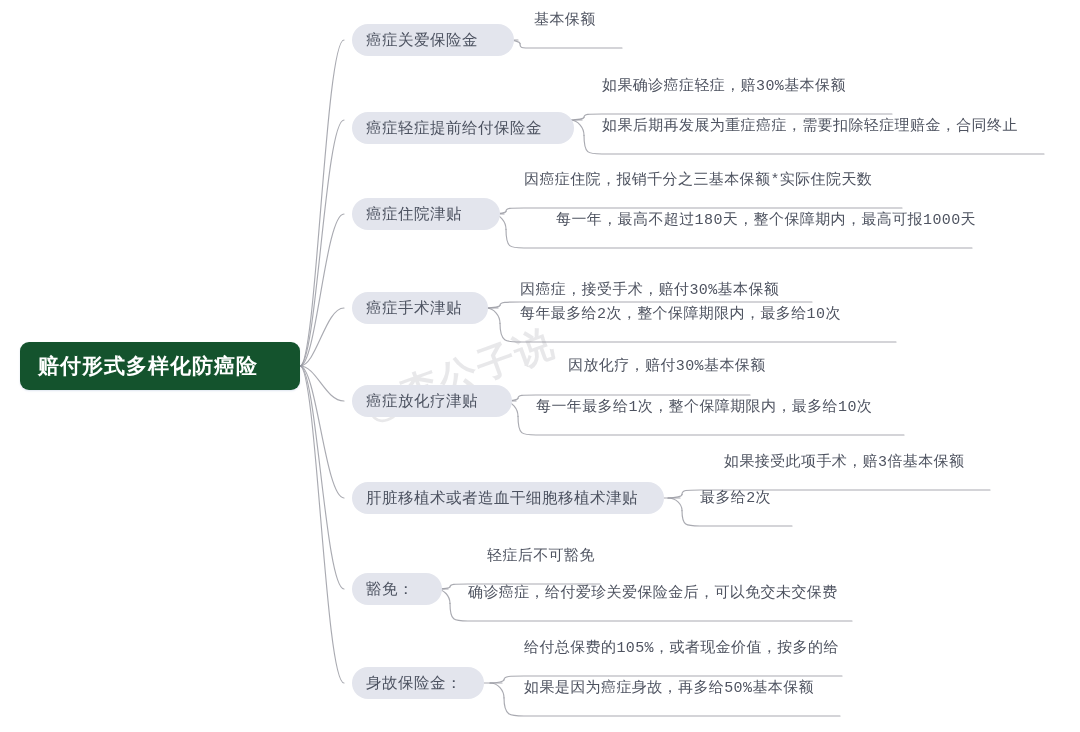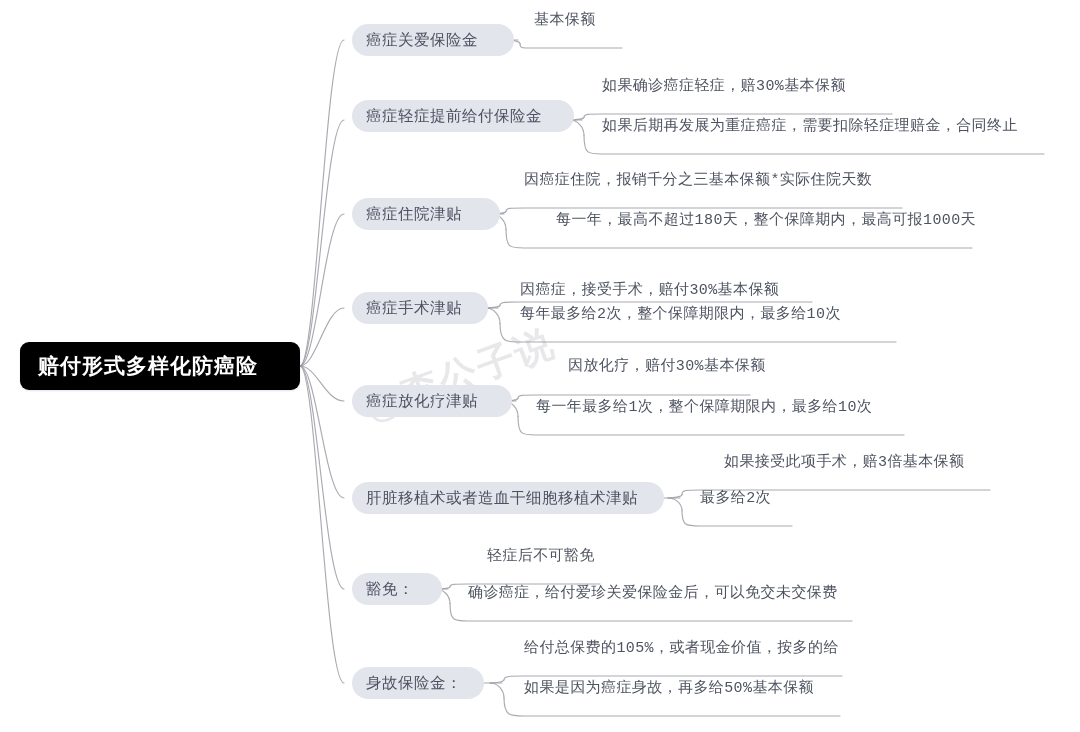--- a/index.html
+++ b/index.html
@@ -27,21 +27,21 @@
   }
   .node {
     position: absolute;
     box-sizing: border-box;
     white-space: nowrap;
     display: flex;
     align-items: center;
   }
   
   .root-node {
-    background: #000000;
+    background: #14532d;
     color: #ffffff;
     font-size: 21px;
     font-weight: bold;
     border-radius: 9px;
     padding: 0 18px;
     height: 48px;
     letter-spacing: 1px;
     box-shadow: 0 1px 2px rgba(70,110,170,0.18);
   }
   
@@ -128,21 +128,21 @@
       <path d="M 840 716 L 524 716 C 510 716, 504 716, 504 697.85" fill="none" stroke="#9a9ba3" stroke-width="1.15" stroke-linecap="round" opacity="0.85"></path>
       <path d="M 504 697.85 C 504 690.425, 498 683, 490 683" fill="none" stroke="#9a9ba3" stroke-width="1.15" stroke-linecap="round" opacity="0.85"></path>
     </svg>
 
   <div class="watermark" style="left:360px; top:350px;">@李公子说</div>
 
   <div id="nodes">
       <div class="node root-node" style="left: 20px; top: 342px; min-width: 280px; height: 48px;">赔付形式多样化防癌险</div>
       <div class="node branch-node" style="left: 352px; top: 24px; min-width: 162px;">癌症关爱保险金</div>
       <div class="node leaf-node" style="left: 534px; top: 22px;">基本保额</div>
-      <div class="node branch-node" style="left: 352px; top: 100px; min-width: 222px;">癌症轻症提前给付保险金</div>
+      <div class="node branch-node" style="left: 352px; top: 112px; min-width: 222px;">癌症轻症提前给付保险金</div>
       <div class="node leaf-node" style="left: 602px; top: 88px;">如果确诊癌症轻症，赔30%基本保额</div>
       <div class="node leaf-node" style="left: 602px; top: 128px;">如果后期再发展为重症癌症，需要扣除轻症理赔金，合同终止</div>
       <div class="node branch-node" style="left: 352px; top: 198px; min-width: 148px;">癌症住院津贴</div>
       <div class="node leaf-node" style="left: 524px; top: 182px;">因癌症住院，报销千分之三基本保额*实际住院天数</div>
       <div class="node leaf-node" style="left: 524px; top: 222px; margin-left: 32px;">每一年，最高不超过180天，整个保障期内，最高可报1000天</div>
       <div class="node branch-node" style="left: 352px; top: 292px; min-width: 136px;">癌症手术津贴</div>
       <div class="node leaf-node" style="left: 520px; top: 292px;">因癌症，接受手术，赔付30%基本保额</div>
       <div class="node leaf-node" style="left: 520px; top: 316px;">每年最多给2次，整个保障期限内，最多给10次</div>
       <div class="node branch-node" style="left: 352px; top: 385px; min-width: 160px;">癌症放化疗津贴</div>
       <div class="node leaf-node" style="left: 536px; top: 368px; margin-left: 32px;">因放化疗，赔付30%基本保额</div>

